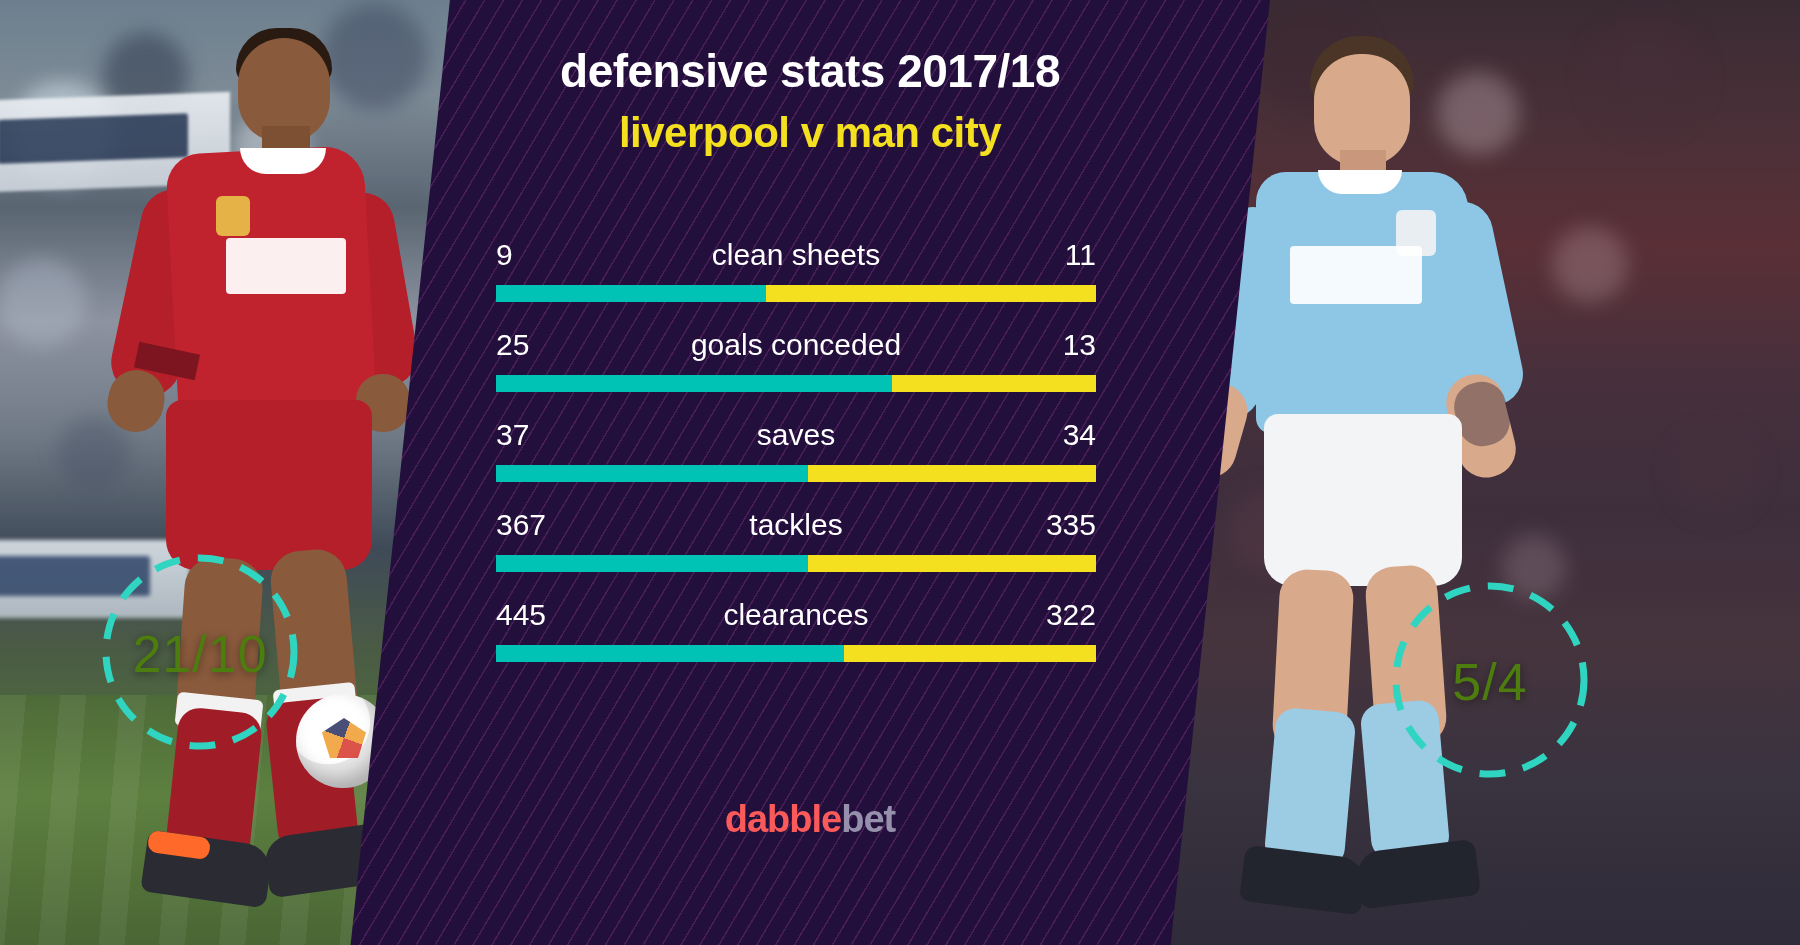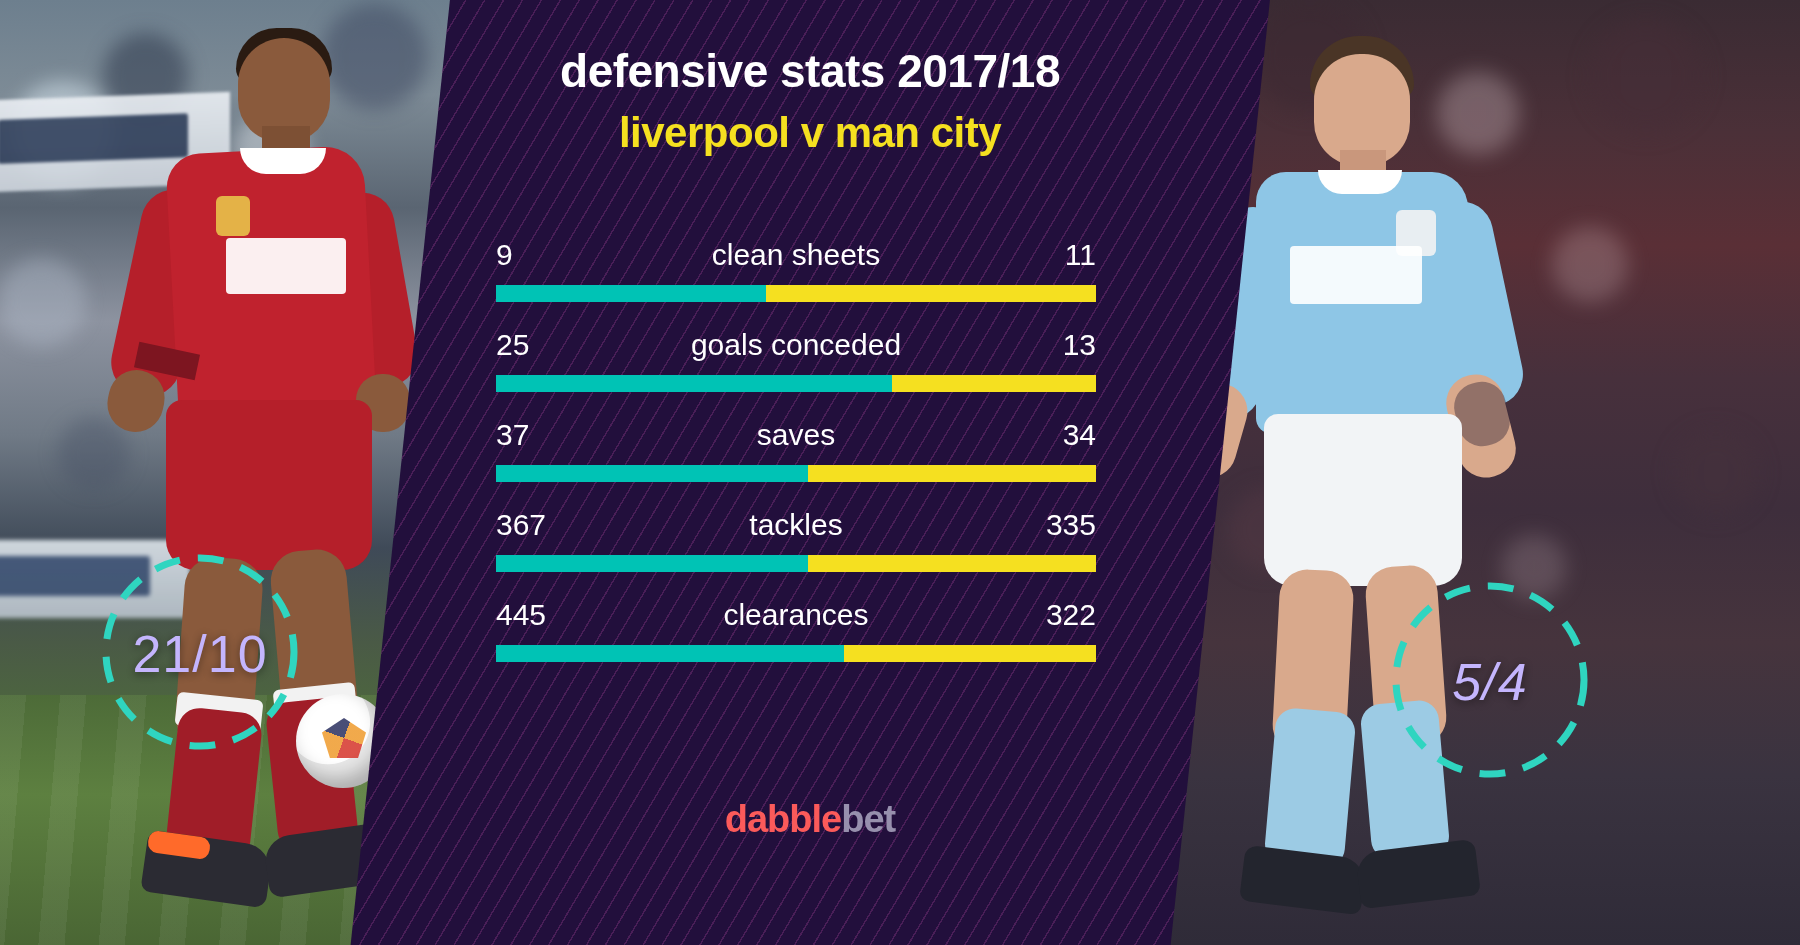--- a/index.html
+++ b/index.html
@@ -286,28 +286,28 @@
     stroke-width: 7;
     stroke-linecap: butt;
     stroke-dasharray: 26 18;
   }
   .badge .badge-text {
     position: absolute;
     left: 0; right: 0;
     top: 50%;
     transform: translateY(-46%);
     text-align: center;
-    color: #c4b5fd;
+    color: #4d7c0f;
     font-size: 52px;
     font-weight: normal;
     text-shadow: 0 2px 8px rgba(0,0,0,.45);
     letter-spacing: 1px;
   }
   .badge-left  { left: 100px;  top: 552px; }
-  .badge-right { left: 1390px; top: 580px; font-style: italic; }
+  .badge-right { left: 1390px; top: 580px; }
 </style>
 </head>
 <body>
 
 <div id="stage">
 
   <div class="photo photo-left">
     <div class="lfc-bg"></div>
     <div class="lfc-board"></div>
     <div class="lfc-board2"></div>

